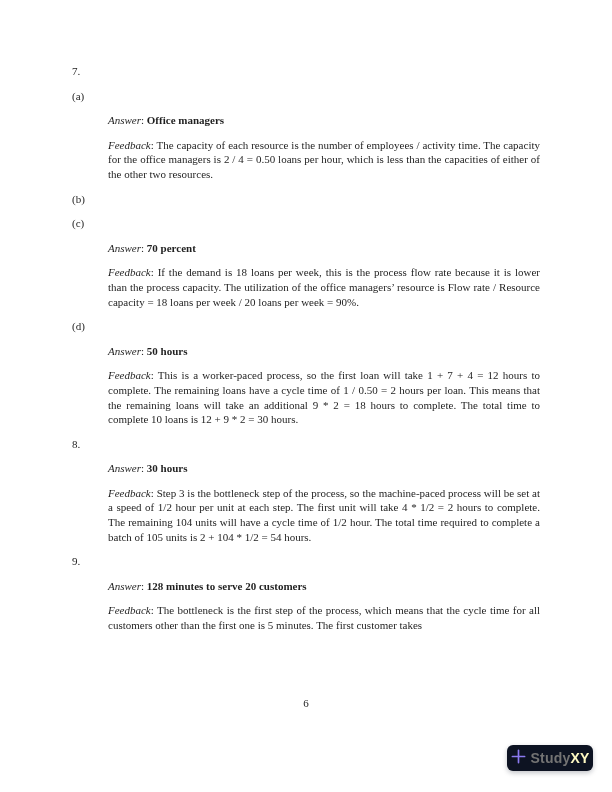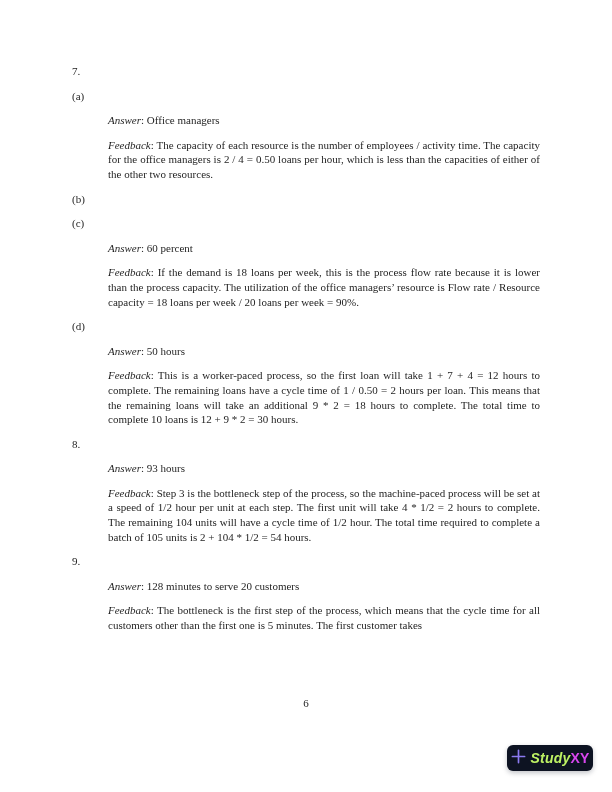--- a/index.html
+++ b/index.html
@@ -33,21 +33,21 @@
     padding-left: 36px;
   }
   p.answer {
     margin: 0 0 10px 0;
   }
   p.feedback {
     margin: 0 0 10px 0;
     text-align: justify;
   }
   .ital { font-style: italic; }
-  .bold { font-weight: normal; }
+  .bold { font-weight: bold; }
   .footer-pagenum {
     position: absolute;
     top: 697px; left: 0;
     width: 612px;
     text-align: center;
     font-size: 11px;
     color: #1f1f1f;
   }
   .brand-badge {
     position: absolute;
@@ -63,22 +63,22 @@
     box-shadow: 0 2px 5px rgba(13,19,34,0.25);
     font-family: "Liberation Sans", "DejaVu Sans", sans-serif;
   }
   .brand-plus { display: block; }
   .brand-text {
     font-size: 14px;
     font-weight: bold;
     letter-spacing: 0.2px;
     white-space: nowrap;
   }
-  .brand-text .primary { color: #bef264; font-style: italic; }
-  .brand-text .accent { color: #d946ef; }
+  .brand-text .primary { color: #737373; }
+  .brand-text .accent { color: #fef9c3; }
 </style>
 </head>
 <body>
 
 <div class="page">
   <div class="content">
 
     <div class="qnum">7.</div>
 
     <div>
@@ -91,37 +91,37 @@
 
     <div>
       <div class="part-label">(b)</div>
       <div class="part-body">
       </div>
     </div>
 
     <div>
       <div class="part-label">(c)</div>
       <div class="part-body">
-        <p class="answer"><span class="ital">Answer</span><span>: </span><span class="bold">60 percent</span></p>
+        <p class="answer"><span class="ital">Answer</span><span>: </span><span class="bold">70 percent</span></p>
         <p class="feedback"><span class="ital">Feedback</span><span>: </span><span>If the demand is 18 loans per week, this is the process flow rate because it is lower than the process capacity. The utilization of the office managers’ resource is Flow rate / Resource capacity = 18 loans per week / 20 loans per week = 90%.</span></p>
       </div>
     </div>
 
     <div>
       <div class="part-label">(d)</div>
       <div class="part-body">
         <p class="answer"><span class="ital">Answer</span><span>: </span><span class="bold">50 hours</span></p>
         <p class="feedback"><span class="ital">Feedback</span><span>: </span><span>This is a worker-paced process, so the first loan will take 1 + 7 + 4 = 12 hours to complete. The remaining loans have a cycle time of 1 / 0.50 = 2 hours per loan. This means that the remaining loans will take an additional 9 * 2 = 18 hours to complete. The total time to complete 10 loans is 12 + 9 * 2 = 30 hours.</span></p>
       </div>
     </div>
 
     <div class="qnum">8.</div>
     <div>
       <div class="part-body">
-        <p class="answer"><span class="ital">Answer</span><span>: </span><span class="bold">93 hours</span></p>
+        <p class="answer"><span class="ital">Answer</span><span>: </span><span class="bold">30 hours</span></p>
         <p class="feedback"><span class="ital">Feedback</span><span>: </span><span>Step 3 is the bottleneck step of the process, so the machine-paced process will be set at a speed of 1/2 hour per unit at each step. The first unit will take 4 * 1/2 = 2 hours to complete. The remaining 104 units will have a cycle time of 1/2 hour. The total time required to complete a batch of 105 units is 2 + 104 * 1/2 = 54 hours.</span></p>
       </div>
     </div>
 
     <div class="qnum">9.</div>
     <div>
       <div class="part-body">
         <p class="answer"><span class="ital">Answer</span><span>: </span><span class="bold">128 minutes to serve 20 customers</span></p>
         <p class="feedback"><span class="ital">Feedback</span><span>: </span><span>The bottleneck is the first step of the process, which means that the cycle time for all customers other than the first one is 5 minutes. The first customer takes</span></p>
       </div>

